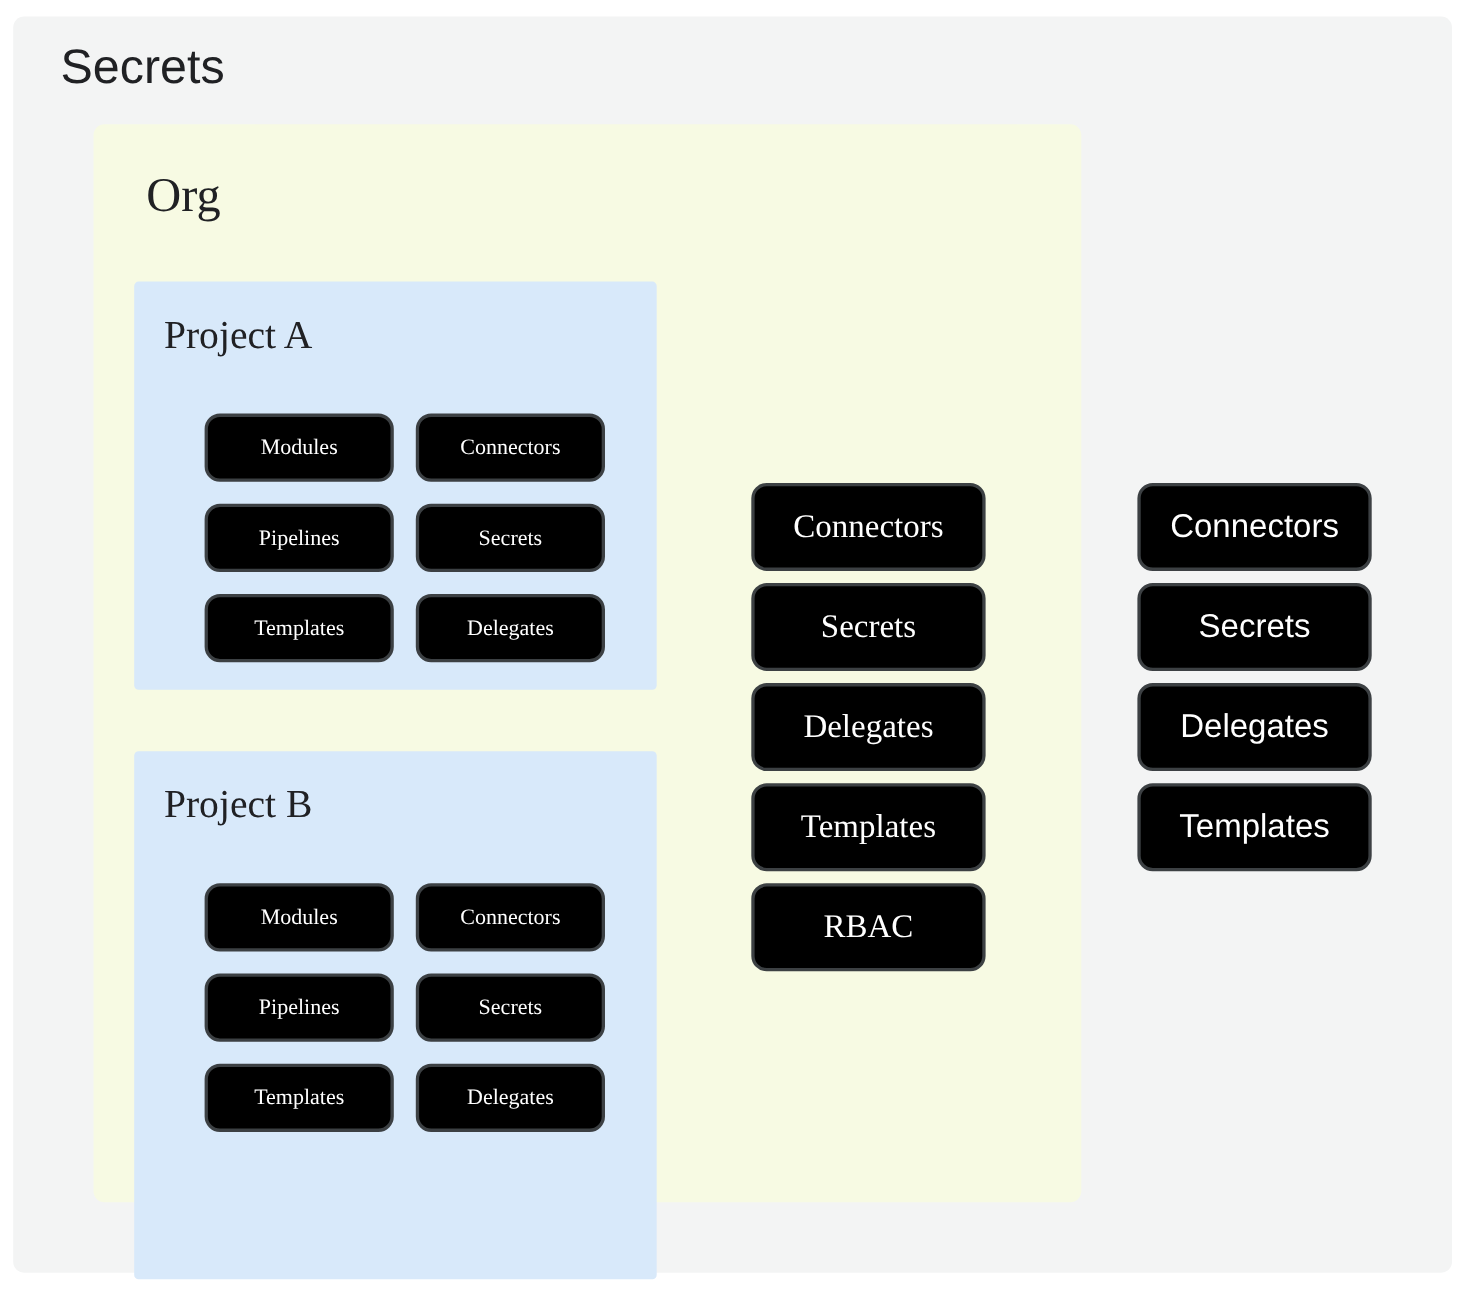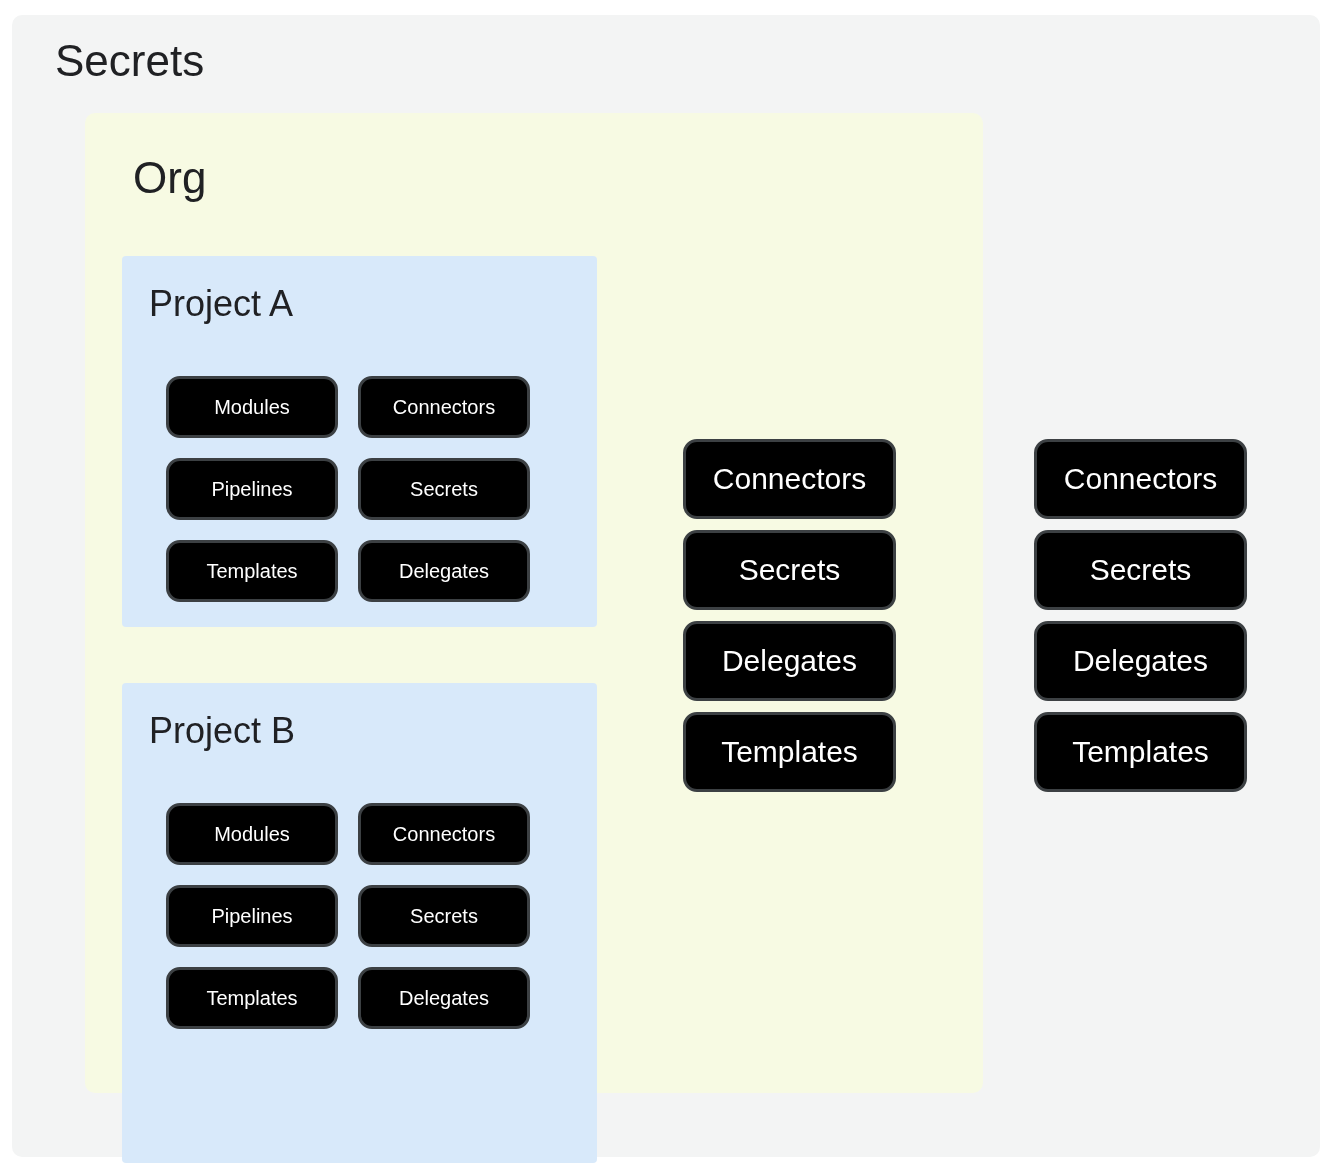--- a/index.html
+++ b/index.html
@@ -36,20 +36,21 @@
     font-size: 44px;
   }
   .org {
     position: absolute;
     left: 73px;  
     top: 98px;   
     width: 898px;
     height: 980px;
     background: var(--org-bg, #f7fae3);
     border-radius: 10px;
+    font-family: Liberation Serif, serif;
   }
   .org > .scope-title {
     left: 48px;
     top: 43px;
     font-size: 44px;
   }
   .project {
     position: absolute;
     left: 37px;  
     width: 475px;
@@ -58,21 +59,21 @@
   }
   .project-a { top: 143px; height: 371px; }  
   .project-b { top: 570px; height: 480px; }  
   .project > .scope-title {
     left: 27px;
     top: 30px;
     font-size: 36px;
   }
   .pill-grid {
     position: absolute;
-    left: 44px;
+    left: 64px;
     top: 120px;
     display: grid;
     grid-template-columns: 172px 172px;
     column-gap: 19px;
     row-gap: 11px;
     grid-auto-rows: 62px;
     gap: 20px;
   }
   .pill {
     box-sizing: border-box;
@@ -136,20 +137,21 @@
             <div class="pill pill-sm">Templates</div>
             <div class="pill pill-sm">Delegates</div>
           </div>
       </div>
 
       <div class="pill-col org-pills">
           <div class="pill pill-lg">Connectors</div>
           <div class="pill pill-lg">Secrets</div>
           <div class="pill pill-lg">Delegates</div>
           <div class="pill pill-lg">Templates</div>
+          <div class="pill pill-lg">RBAC</div>
         </div>
     </div>
 
     <div class="pill-col account-pills">
         <div class="pill pill-lg">Connectors</div>
         <div class="pill pill-lg">Secrets</div>
         <div class="pill pill-lg">Delegates</div>
         <div class="pill pill-lg">Templates</div>
       </div>
   </div>

